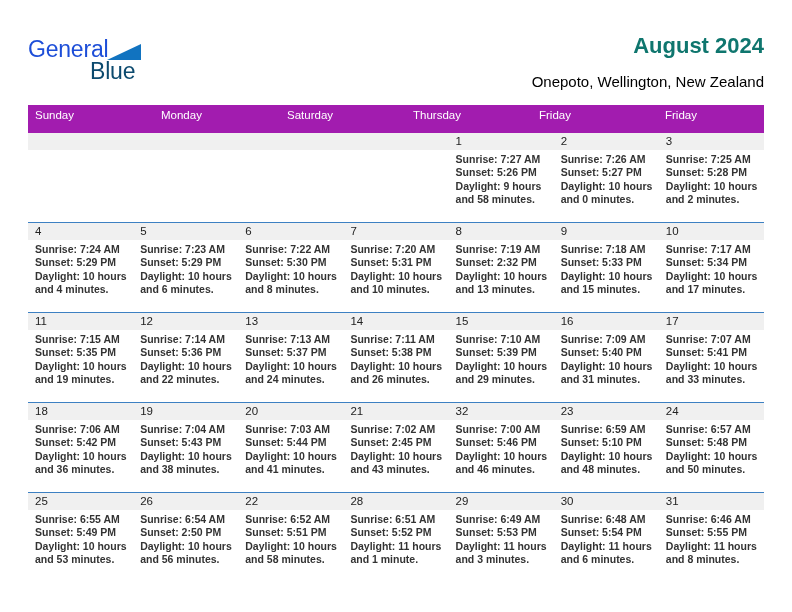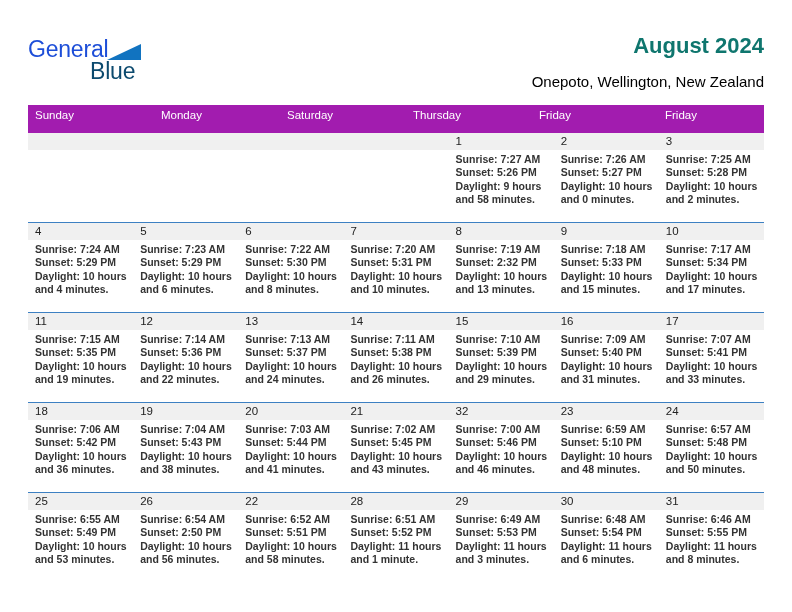--- a/index.html
+++ b/index.html
@@ -378,21 +378,21 @@
               <div class="day-line">Sunrise: 7:03 AM</div>
               <div class="day-line">Sunset: 5:44 PM</div>
               <div class="day-line">Daylight: 10 hours</div>
               <div class="day-line">and 41 minutes.</div>
             </div>
           </div>
           <div class="day">
             <div class="day-num-band">21</div>
             <div class="day-body">
               <div class="day-line">Sunrise: 7:02 AM</div>
-              <div class="day-line">Sunset: 5:45 PM</div>
+              <div class="day-line">Sunset: 2:45 PM</div>
               <div class="day-line">Daylight: 10 hours</div>
               <div class="day-line">and 43 minutes.</div>
             </div>
           </div>
           <div class="day">
             <div class="day-num-band">32</div>
             <div class="day-body">
               <div class="day-line">Sunrise: 7:00 AM</div>
               <div class="day-line">Sunset: 5:46 PM</div>
               <div class="day-line">Daylight: 10 hours</div>

